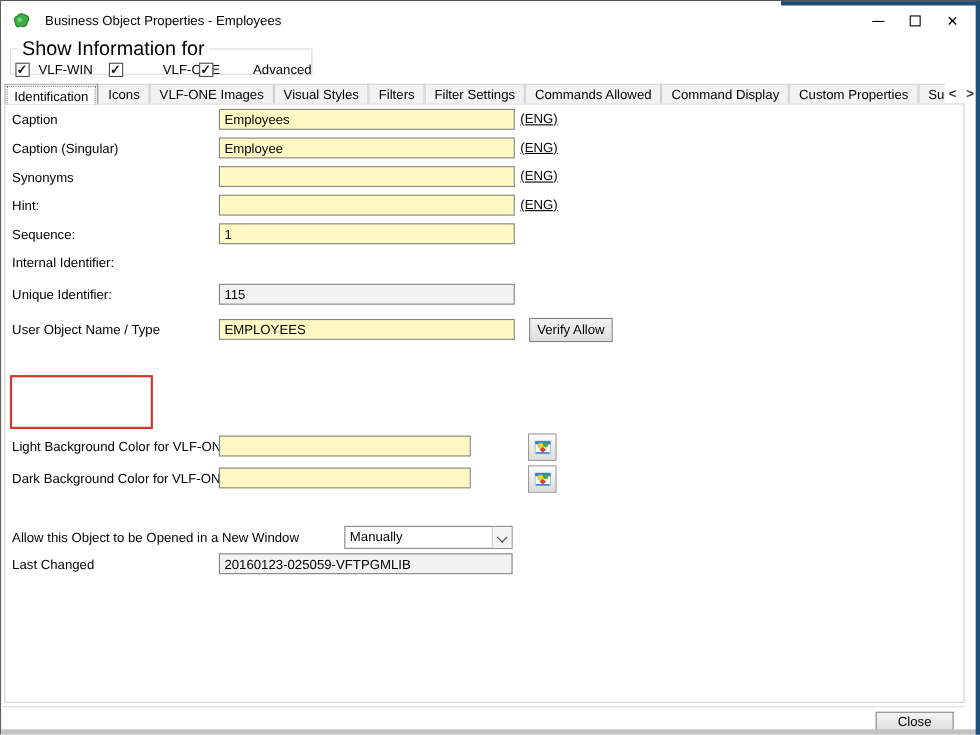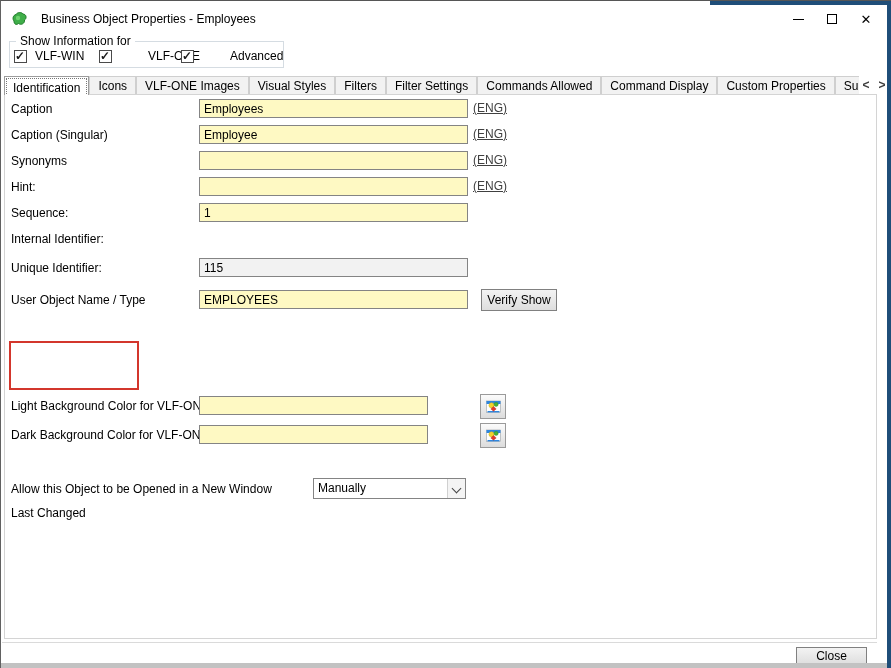--- a/index.html
+++ b/index.html
@@ -17,21 +17,21 @@
   .title-icon { position: absolute; left: 10px; top: 10px; width: 17px; height: 16px; }
   .title-text { position: absolute; left: 40px; top: 0; line-height: 36px; font-size: 12px; }
   .win-controls { position: absolute; right: 8px; top: 0; height: 36px; display: flex; }
   .win-btn { width: 34px; height: 36px; display: flex; align-items: center; justify-content: center; cursor: default; }
   .glyph-min { display: block; width: 11px; height: 1px; background: #000; }
   .glyph-max { display: block; width: 10px; height: 10px; border: 1px solid #000; }
   .glyph-close { font-size: 13px; line-height: 1; }
 
   
   fieldset.groupbox { position: absolute; left: 8px; top: 33px; width: 252px; height: 34px; border: 1px solid #d5dce2; padding: 0 0 0 4px; }
-  fieldset.groupbox legend { font-size: 12px; padding: 0 4px; margin-left: 2px; }
+  fieldset.groupbox legend { font-size: 18px; padding: 0 4px; margin-left: 2px; }
   .gb-row { display: flex; align-items: flex-start; height: 18px; margin-top: 1px; }
   .gb-item { display: flex; align-items: center; }
   .gb-item + .gb-item { margin-left: 0; gap: 28px; }
   .gb-item:nth-child(1) { width: 85px; }
   .gb-item:nth-child(2) { width: 82px; }
 
   
   .cb { display: inline-block; width: 13px; height: 13px; border: 1px solid #4a4a4a; background: #fff; position: relative; flex: 0 0 13px; }
   .cb.on::after { content: "✓"; position: absolute; left: 0px; top: -2px; font-size: 12px; font-weight: bold; color: #1a1a1a; }
   .cb-label { margin-left: 8px; white-space: nowrap; }
@@ -46,21 +46,21 @@
   .tab-scroll.right { left: 874px; }
 
   
   .pane { position: absolute; left: 3px; top: 93px; width: 873px; height: 545px; border: 1px solid #d4d4d4; background: #fff; z-index: 1; }
 
   
   .lbl { position: absolute; left: 10px; height: 19px; line-height: 19px; white-space: nowrap; z-index: 2; }
   .txt { position: absolute; left: 198px; width: 269px; height: 19px; border: 1px solid #848484; background: #fef9c3; font-family: "Liberation Sans", sans-serif; font-size: 12px; padding: 0 4px; z-index: 2; color: #000; }
   .txt.ro { background: #f2f2f2; }
   .txt.short { width: 229px; }
-  .eng { position: absolute; left: 472px; height: 19px; line-height: 19px; color: #404040; text-decoration: underline; z-index: 2; cursor: pointer; }
+  .eng { position: absolute; left: 472px; height: 19px; line-height: 19px; color: #000000; text-decoration: underline; z-index: 2; cursor: pointer; }
 
   .btn { position: absolute; border: 1px solid #808080; background: linear-gradient(#f3f3f3, #dedede); font-family: "Liberation Sans", sans-serif; font-size: 12px; text-align: center; z-index: 2; cursor: default; }
   .verify-btn { left: 480px; top: 288px; width: 76px; height: 22px; line-height: 20px; }
   .close-btn { left: 795px; top: 646px; width: 71px; height: 18px; line-height: 16px; }
 
   .redbox { position: absolute; left: 8px; top: 340px; width: 130px; height: 49px; border: 2px solid #d3362c; z-index: 2; }
 
   .color-btn { position: absolute; left: 479px; width: 26px; height: 25px; border: 1px solid #9a9a9a; background: linear-gradient(#fbfbfb, #dcdcdc); display: flex; align-items: center; justify-content: center; z-index: 2; cursor: default; }
 
   .combo { position: absolute; left: 312px; top: 477px; width: 153px; height: 21px; border: 1px solid #848484; background: #fff; display: flex; align-items: center; z-index: 2; cursor: default; }
@@ -153,21 +153,21 @@
   <span class="lbl" style="top:203px">Sequence:</span>
   <input class="txt" style="top: 202px;" value="1">
 
   <span class="lbl" style="top:229px">Internal Identifier:</span>
 
   <span class="lbl" style="top:258px">Unique Identifier:</span>
   <input class="txt ro" style="top: 257px;" readonly="" value="115">
 
   <span class="lbl" style="top:290px">User Object Name / Type</span>
   <input class="txt" style="top: 289px;" value="EMPLOYEES">
-  <button class="btn verify-btn">Verify Show</button>
+  <button class="btn verify-btn">Verify Allow</button>
 
   <div class="check-row" style="left:13px;top:318px">
     <span class="cb"></span>
     <span class="cb-label">Restricted Access</span>
   </div>
 
   <div class="redbox"></div>
 
   <div class="check-row" style="left:15px;top:347px">
     <span class="cb on"></span>
@@ -210,17 +210,18 @@
     <span class="cb-label">Allow Selection from Navigation Pane</span>
   </div>
 
   <span class="lbl" style="top:479px">Allow this Object to be Opened in a New Window</span>
   <div class="combo">
     <span class="combo-text">Manually</span>
     <span class="combo-arrow"></span>
   </div>
 
   <span class="lbl" style="top:503px">Last Changed</span>
+  <input class="txt ro" style="top: 502px; width: 267px;" readonly="" value="20160123-025059-VFTPGMLIB">
 
   <div class="divider"></div>
   <button class="btn close-btn">Close</button>
 
 </div>
 
 </body></html>

